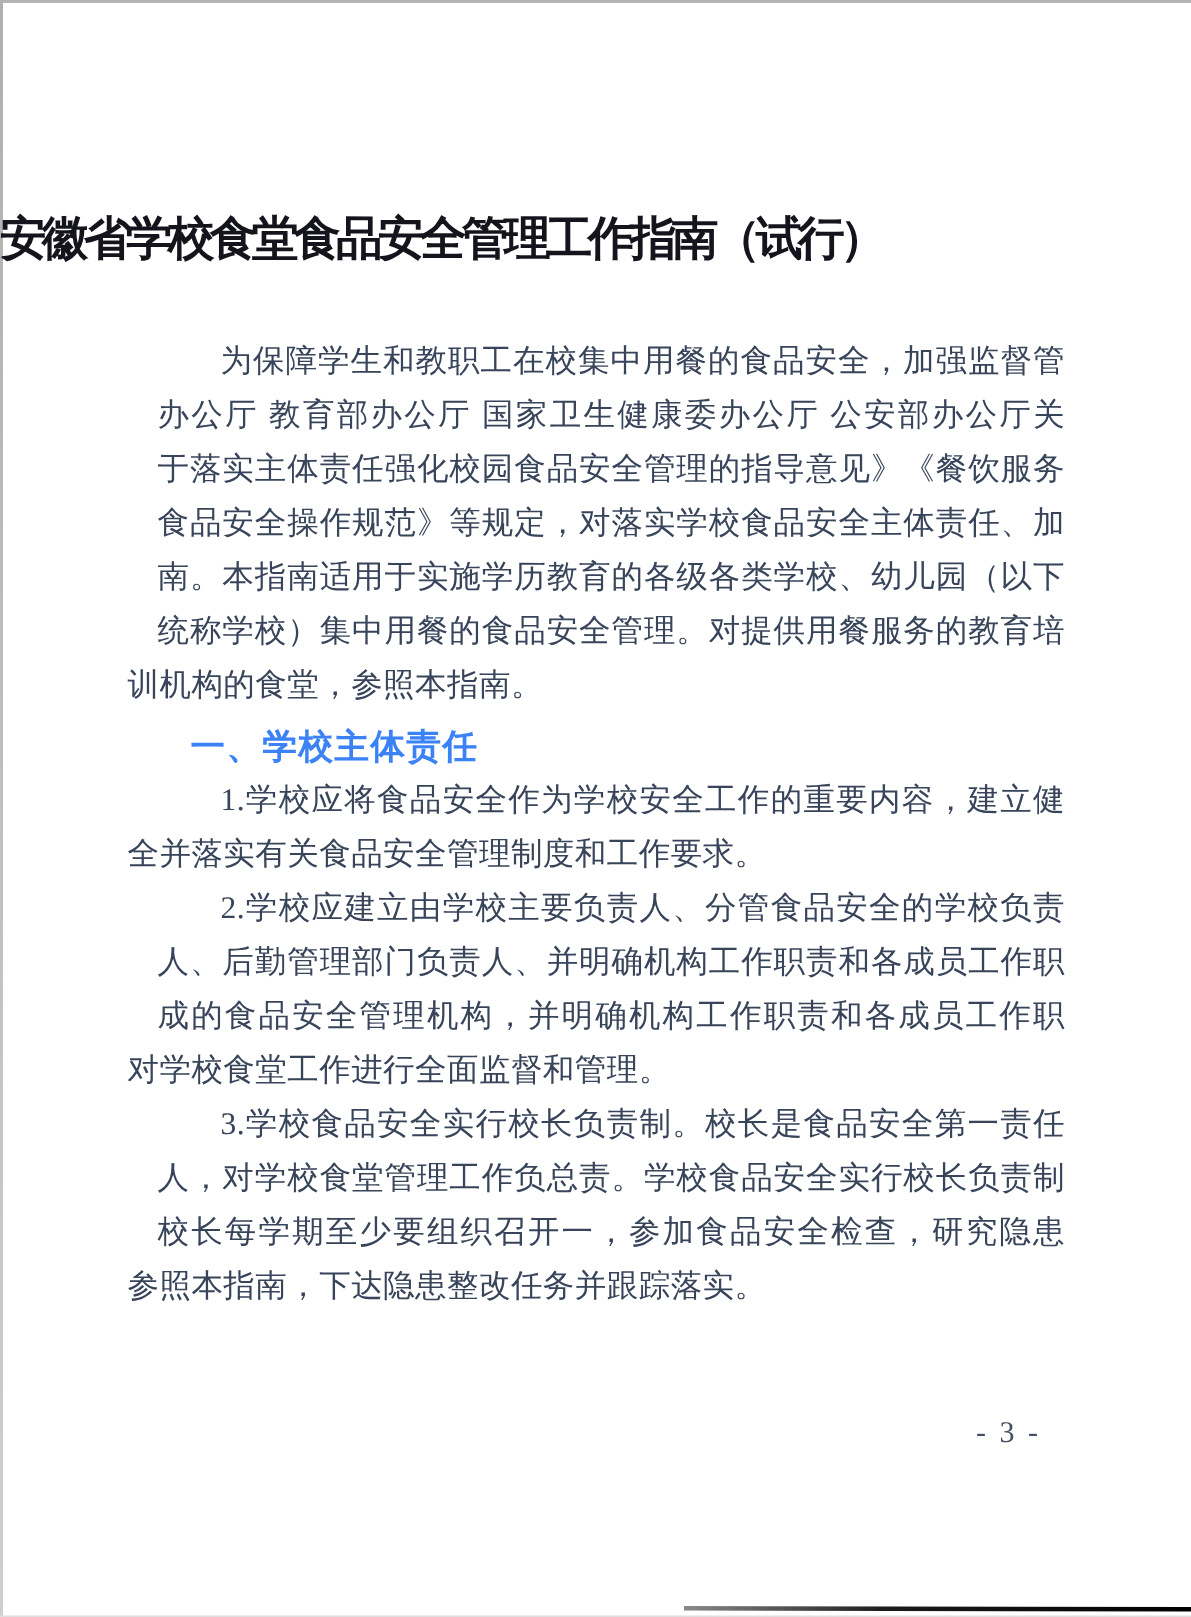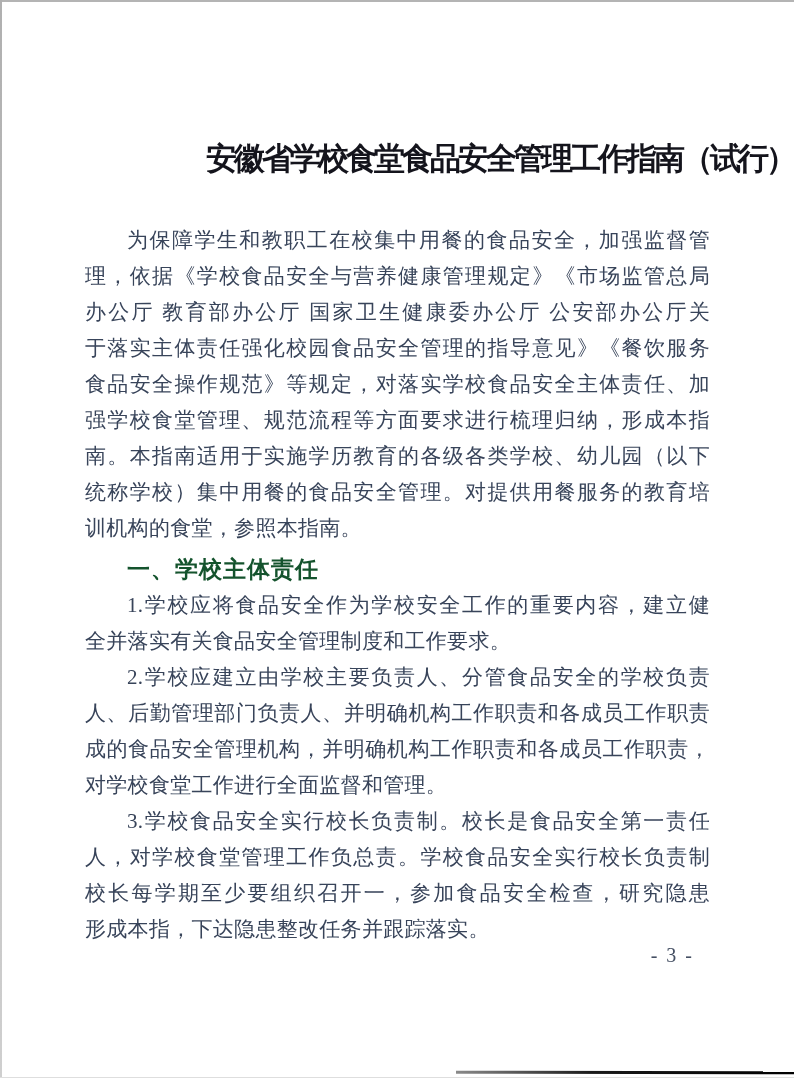--- a/index.html
+++ b/index.html
@@ -31,21 +31,21 @@
     position: absolute; top: 1071px; left: 456px; right: 0; height: 3px;
     background: linear-gradient(90deg, #8a8a8a, #1a1a1a 40%, #000);
     transform: rotate(0.12deg);
   }
   
   .title {
     position: absolute;
     top: 138px;
     left: 0;
     width: 100%;
-    text-align: right;
+    text-align: left;
     font-size: 31px;
     font-weight: bold;
     letter-spacing: -3px;
     color: #14141c;
     font-family: Liberation Serif, serif;
   }
   .content {
     position: absolute;
     top: 222px;
     left: 85px;
@@ -57,34 +57,35 @@
     height: 36px;
     line-height: 36px;
     letter-spacing: 0.3px;
     white-space: nowrap;
   }
   .line.full {
     white-space: normal;
     text-align: justify;
     text-align-last: justify;
     overflow: hidden;
+    margin-left: 20px;
   }
   .line.first {
     text-indent: 42px;
   }
   .heading {
     height: 36px;
     line-height: 36px;
     padding-top: 5px;
     text-indent: 42px;
     font-family: "Liberation Sans", "DejaVu Sans", sans-serif;
     font-weight: bold;
     font-size: 23px;
     letter-spacing: 1px;
-    color: #14532d;
+    color: #3b82f6;
   }
   .pagenum {
     position: absolute;
     top: 944px;
     right: 100px;
     font-size: 20px;
     letter-spacing: 2px;
     color: #444f63;
   }
 </style>
@@ -93,34 +94,32 @@
 
 <div class="scan-edge-top"></div>
 <div class="scan-edge-left"></div>
 <div class="scan-edge-bottom"></div>
 <div class="scan-line-dark"></div>
 
 <div class="title">安徽省学校食堂食品安全管理工作指南（试行）</div>
 
 <div class="content">
     <div class="line first full">为保障学生和教职工在校集中用餐的食品安全，加强监督管</div>
-    <div class="line full">理，依据《学校食品安全与营养健康管理规定》《市场监管总局</div>
     <div class="line full">办公厅 教育部办公厅 国家卫生健康委办公厅 公安部办公厅关</div>
     <div class="line full">于落实主体责任强化校园食品安全管理的指导意见》《餐饮服务</div>
     <div class="line full">食品安全操作规范》等规定，对落实学校食品安全主体责任、加</div>
-    <div class="line full">强学校食堂管理、规范流程等方面要求进行梳理归纳，形成本指</div>
     <div class="line full">南。本指南适用于实施学历教育的各级各类学校、幼儿园（以下</div>
     <div class="line full">统称学校）集中用餐的食品安全管理。对提供用餐服务的教育培</div>
     <div class="line">训机构的食堂，参照本指南。</div>
     <div class="heading">一、学校主体责任</div>
     <div class="line first full">1.学校应将食品安全作为学校安全工作的重要内容，建立健</div>
     <div class="line">全并落实有关食品安全管理制度和工作要求。</div>
     <div class="line first full">2.学校应建立由学校主要负责人、分管食品安全的学校负责</div>
     <div class="line full">人、后勤管理部门负责人、并明确机构工作职责和各成员工作职责</div>
     <div class="line full">成的食品安全管理机构，并明确机构工作职责和各成员工作职责，</div>
     <div class="line">对学校食堂工作进行全面监督和管理。</div>
     <div class="line first full">3.学校食品安全实行校长负责制。校长是食品安全第一责任</div>
     <div class="line full">人，对学校食堂管理工作负总责。学校食品安全实行校长负责制</div>
     <div class="line full">校长每学期至少要组织召开一，参加食品安全检查，研究隐患</div>
-    <div class="line">形成本指，下达隐患整改任务并跟踪落实。</div>
+    <div class="line">参照本指南，下达隐患整改任务并跟踪落实。</div>
   </div>
 
 <div class="pagenum">- 3 -</div>
 
 </body></html>

